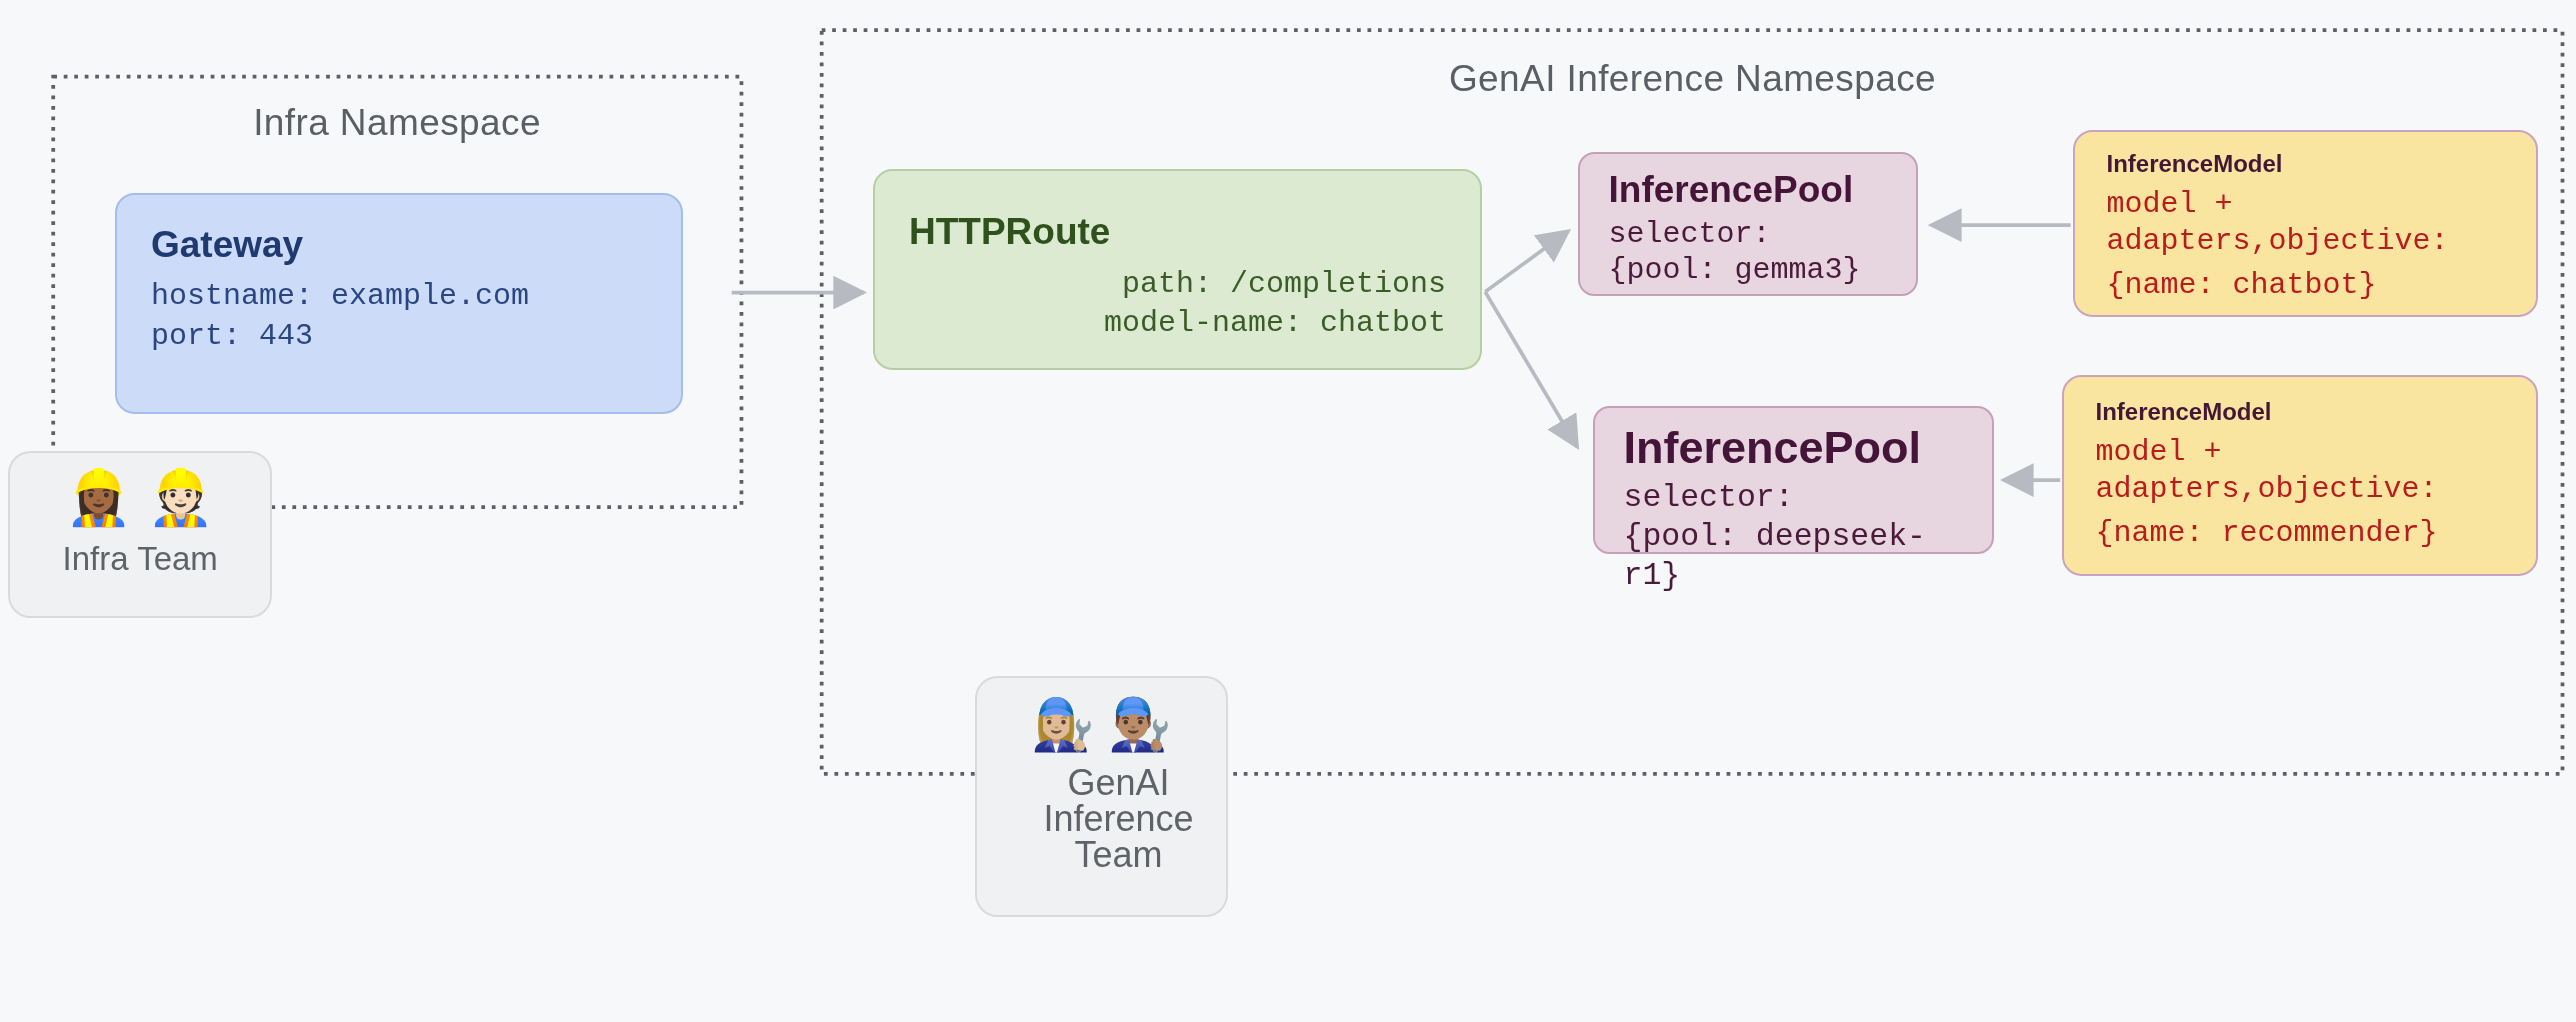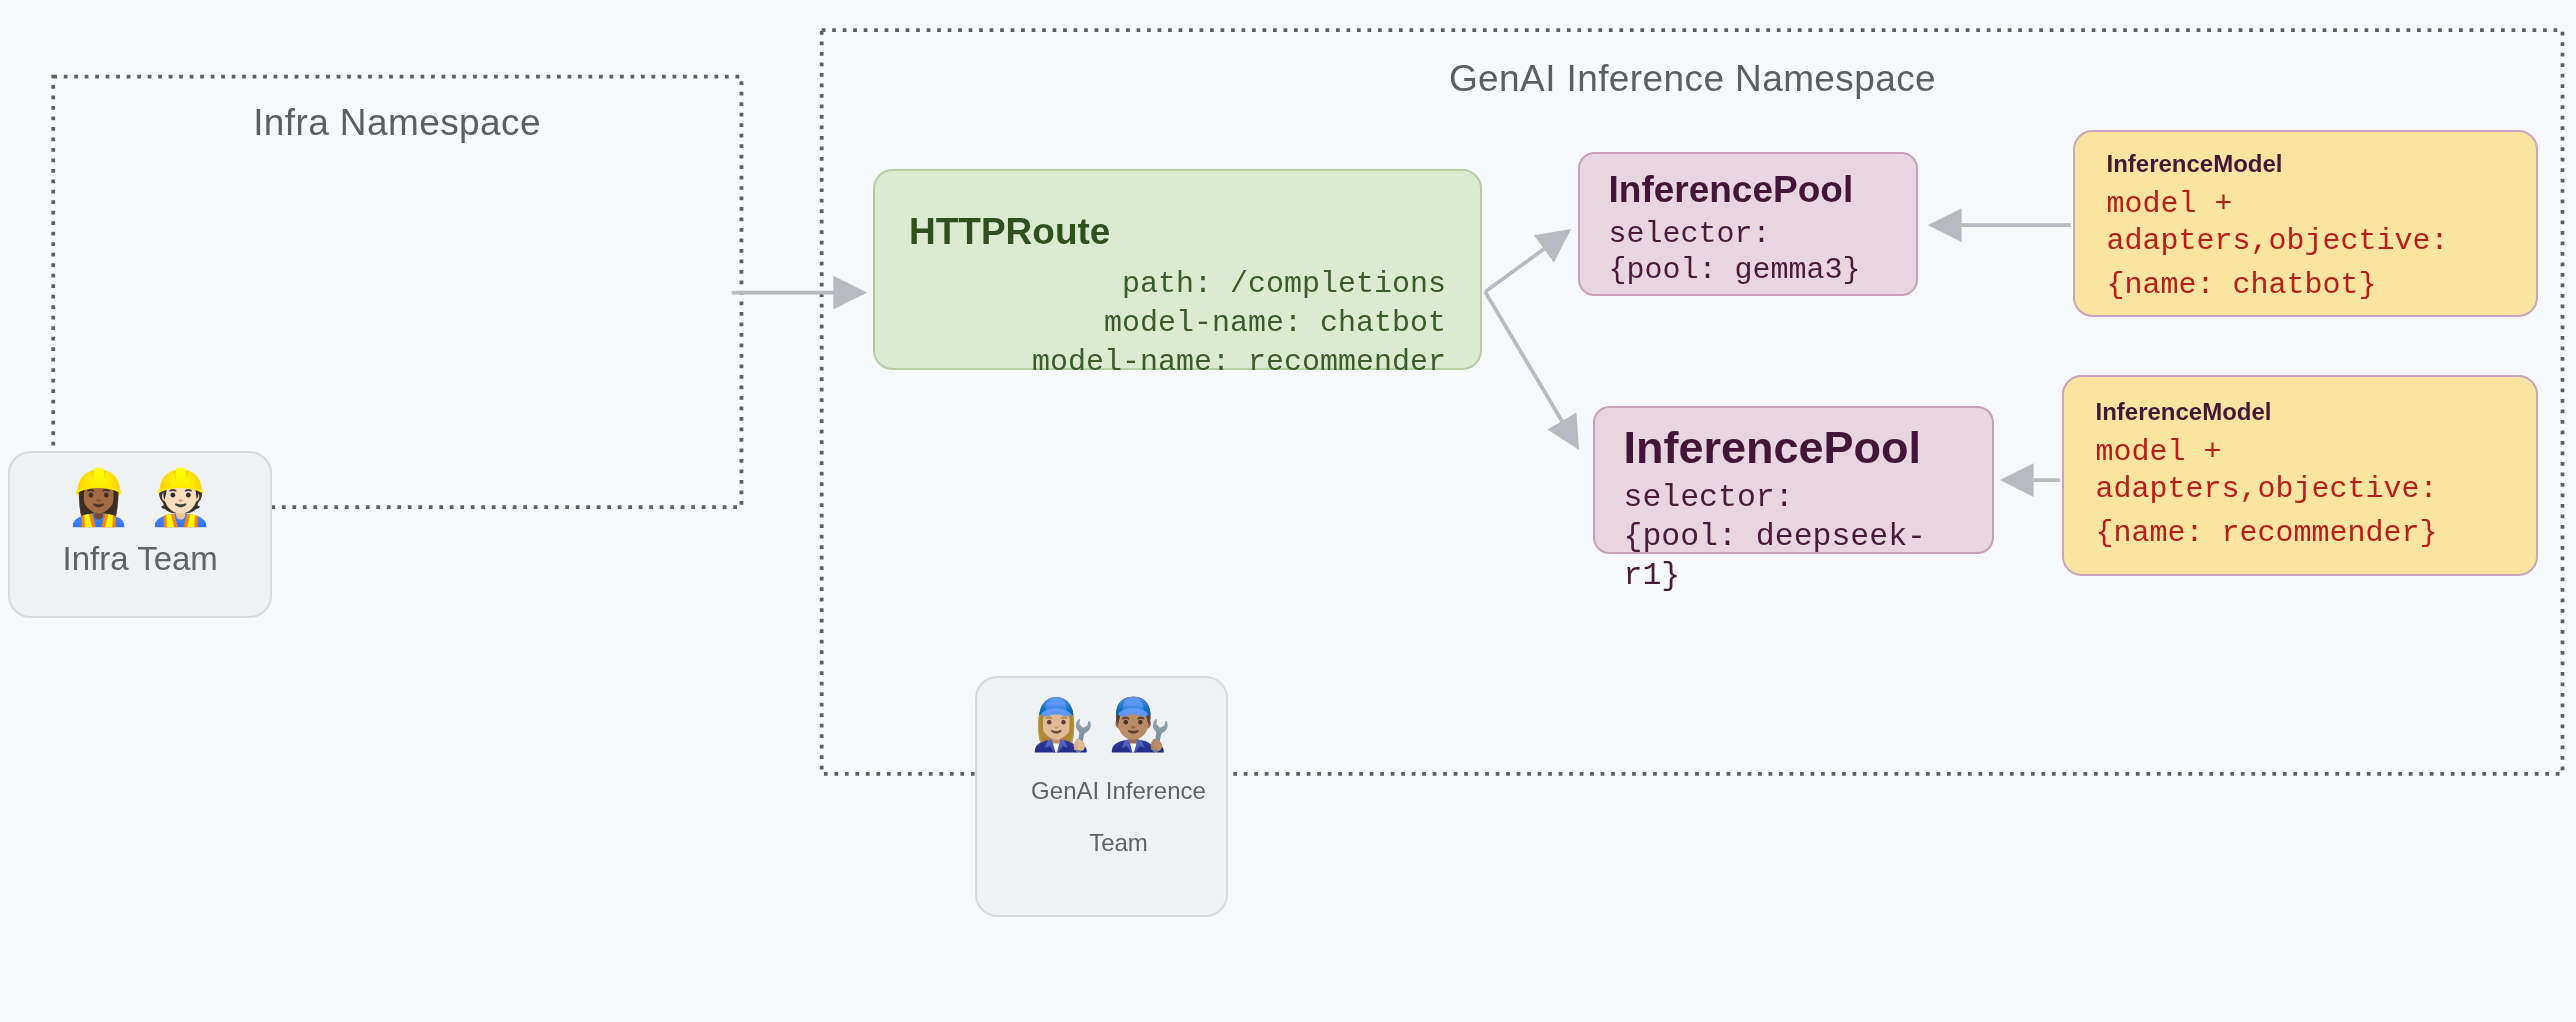--- a/index.html
+++ b/index.html
@@ -92,21 +92,21 @@
     border: 2.2px solid #d8dadd;
     border-radius: 22.5px;
     text-align: center;
     color: #5f6368;
   }
   .team .emojis { display: block; font-size: 54px; line-height: 64px; }
   .team .label { display: block; font-size: 33px; line-height: 42px; margin-top: 9px; }
   .team-infra { left: 8.2px; top: 451px; width: 264px; height: 167px; padding-top: 12px; }
   .team-genai { left: 975px; top: 676px; width: 253px; height: 241px; padding-top: 15px; }
   .team-genai .emojis { font-size: 51px; line-height: 63px; }
-  .team-genai .label { font-size: 24px; line-height: 52px; margin-left: 34px; }
+  .team-genai .label { font-size: 36px; line-height: 36px; margin-left: 34px; }
 </style>
 </head>
 <body>
 
 <div class="canvas">
 
   <svg class="layer" viewBox="0 0 3436 1364" xmlns="http://www.w3.org/2000/svg">
     <defs>
       <marker id="arrowhead" viewBox="0 0 10 10" refX="9" refY="5" markerWidth="9" markerHeight="9" orient="auto-start-reverse" markerUnits="strokeWidth">
         <path d="M0,0 L10,5 L0,10 Z" fill="#b7bbc1"></path>
@@ -119,27 +119,33 @@
     <path d="M976 390 L1152 390" stroke="#b7bbc1" stroke-width="5" fill="none" marker-end="url(#arrowhead)"></path>
     <path d="M1981 389 L2092 308" stroke="#b7bbc1" stroke-width="5" fill="none" marker-end="url(#arrowhead)"></path>
     <path d="M1981 389 L2104 596" stroke="#b7bbc1" stroke-width="5" fill="none" marker-end="url(#arrowhead)"></path>
     <path d="M2762 300 L2576 300" stroke="#b7bbc1" stroke-width="5" fill="none" marker-end="url(#arrowhead)"></path>
     <path d="M2748 640 L2672 640" stroke="#b7bbc1" stroke-width="5" fill="none" marker-end="url(#arrowhead)"></path>
   </svg>
 
   <div class="ns-title ns-title-infra">Infra Namespace</div>
   <div class="ns-title ns-title-genai">GenAI Inference Namespace</div>
 
+  <div class="node gateway">
+    <div class="title">Gateway</div>
+    <div class="code">
+      <div>hostname: example.com</div>
+      <div>port: 443</div>
+    </div>
+  </div>
 
   <div class="node httproute">
     <div class="title">HTTPRoute</div>
     <div class="code">
       <div>path: /completions</div>
       <div>model-name: chatbot</div>
-      <div>model-name: recommender</div>
     </div>
   </div>
 
   <div class="node pool-1">
     <div class="title">InferencePool</div>
     <div class="code">
       <div>selector:</div>
       <div>{pool: gemma3}</div>
     </div>
   </div>

